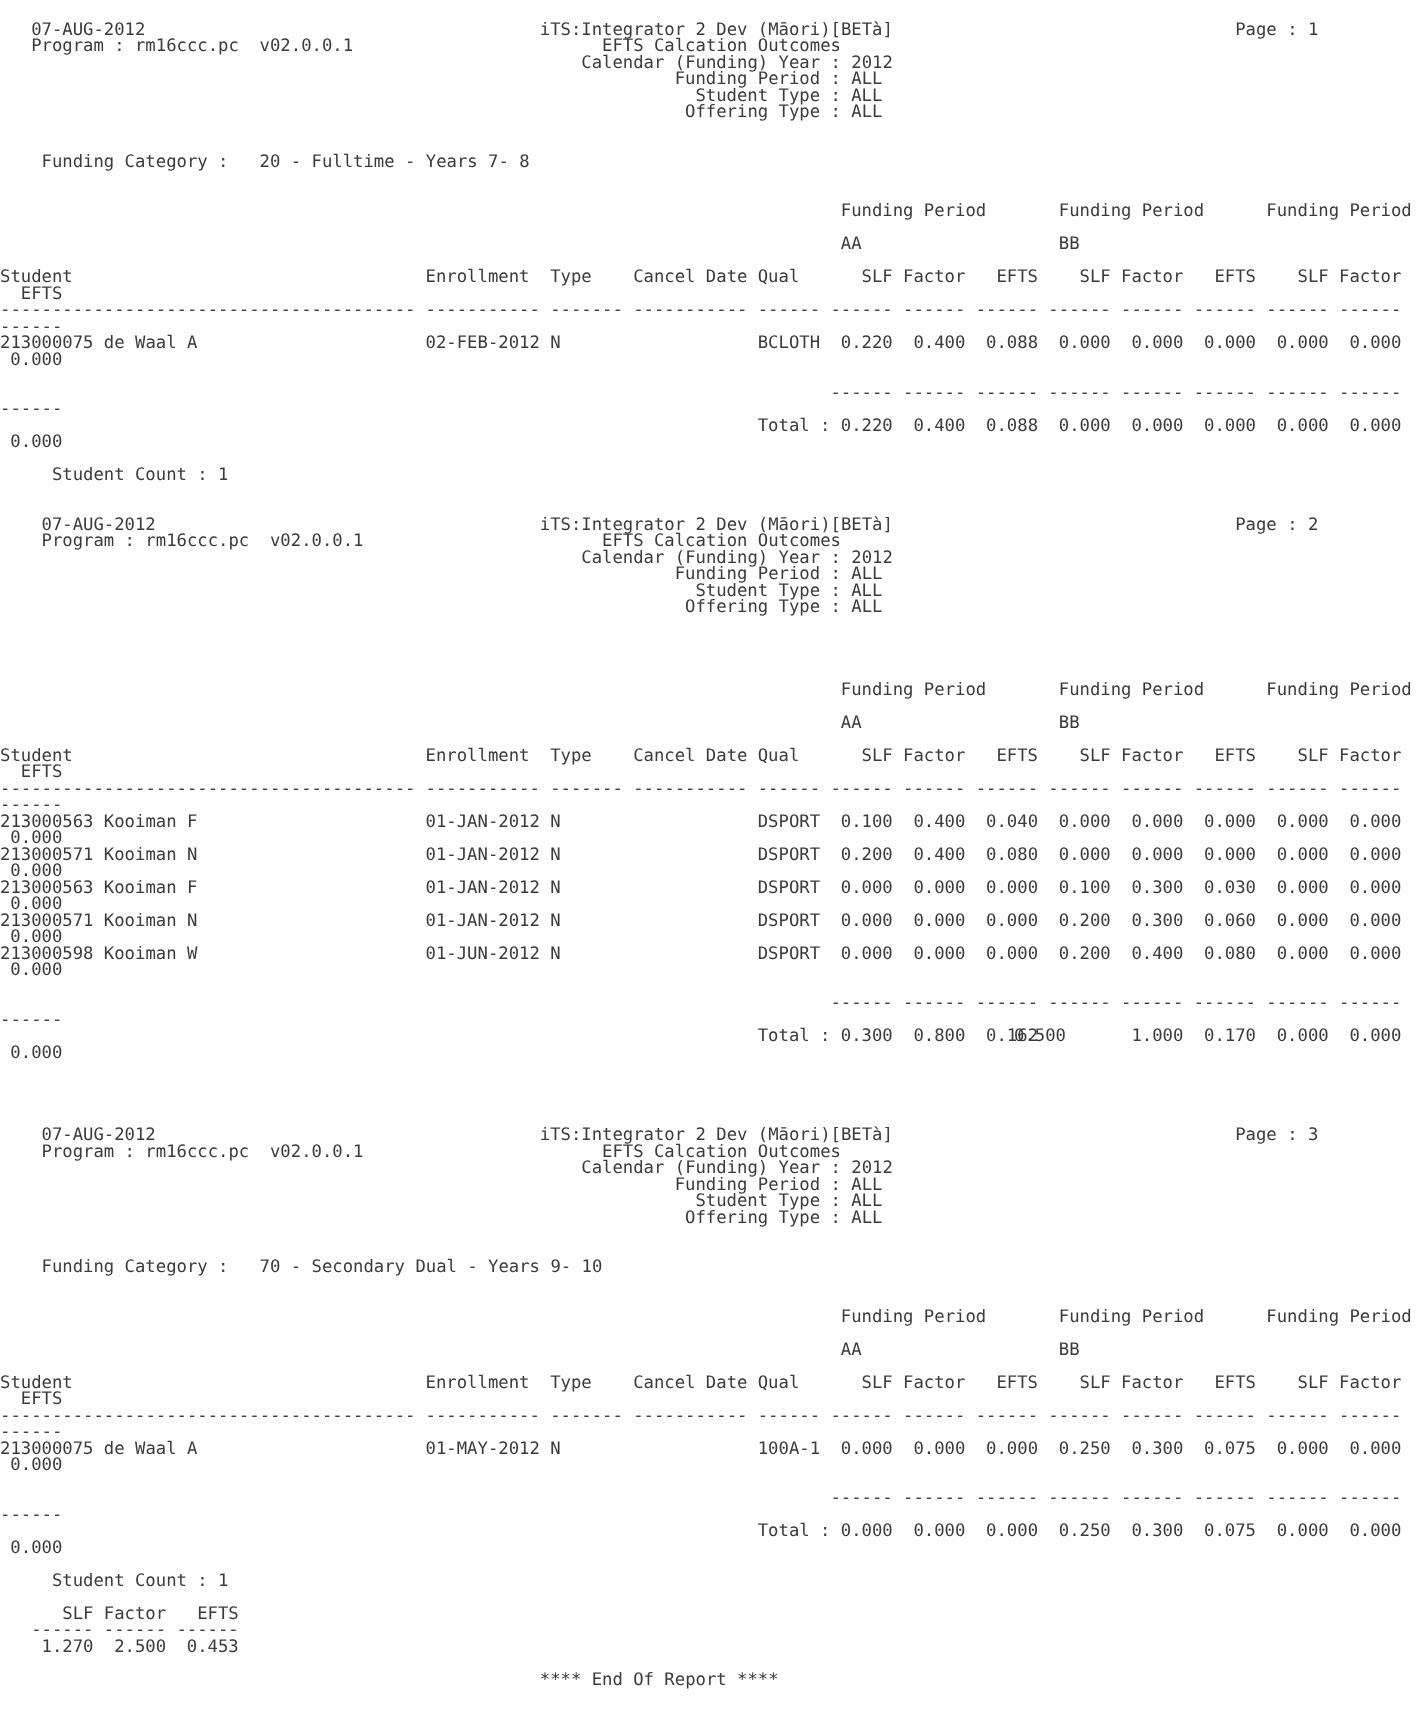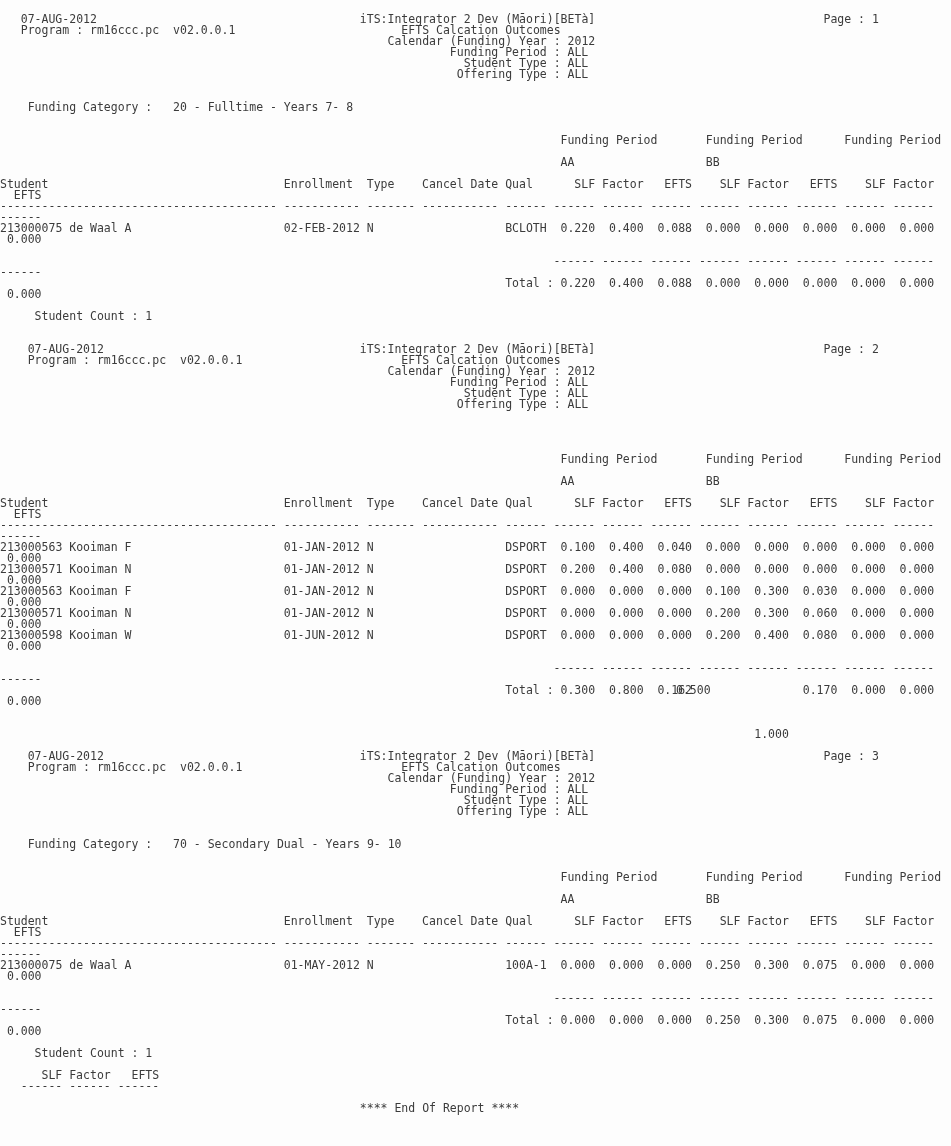--- a/index.html
+++ b/index.html
@@ -324,21 +324,21 @@
       </div>
       <div class="ln">
         <span style="left: 0px;">------</span>
       </div>
       <div class="ln">
         <span style="left: 505.16px;">Total :</span>
         <span style="left: 560.52px;">0.300</span>
         <span style="left: 608.96px;">0.800</span>
         <span style="left: 657.4px;">0.162</span>
         <span style="left: 676px;">0.500</span>
-        <span style="left: 754.28px; margin-top: 44px;">1.000</span>
+        <span style="left: 754.28px;">1.000</span>
         <span style="left: 802.72px;">0.170</span>
         <span style="left: 851.16px;">0.000</span>
         <span style="left: 899.6px;">0.000</span>
       </div>
       <div class="ln">
         <span style="left: 6.92px;">0.000</span>
       </div>
       <div class="ln"></div>
       <div class="ln"></div>
       <div class="ln"></div>
@@ -475,18 +475,23 @@
       <div class="ln">
         <span style="left: 41.52px;">SLF</span>
         <span style="left: 69.2px;">Factor</span>
         <span style="left: 131.48px;">EFTS</span>
       </div>
       <div class="ln">
         <span style="left: 20.76px;">------</span>
         <span style="left: 69.2px;">------</span>
         <span style="left: 117.64px;">------</span>
       </div>
+      <div class="ln">
+        <span style="left: 27.68px;">1.270</span>
+        <span style="left: 76.12px;">2.500</span>
+        <span style="left: 124.56px;">0.453</span>
+      </div>
       <div class="ln"></div>
       <div class="ln">
         <span style="left: 359.84px;">**** End Of Report ****</span>
       </div>
     </div>
   </div>
 
 </body></html>

